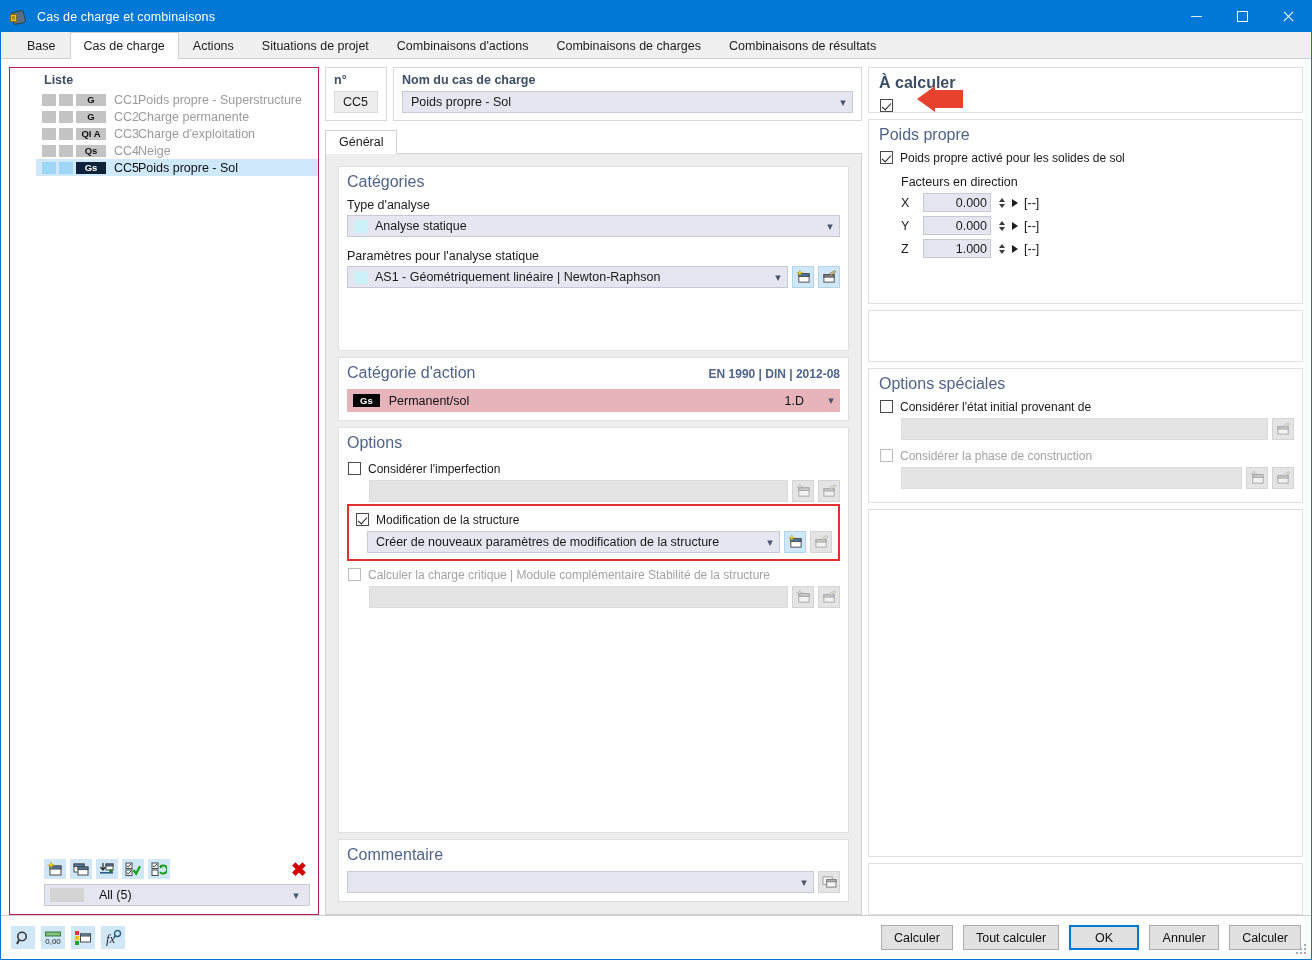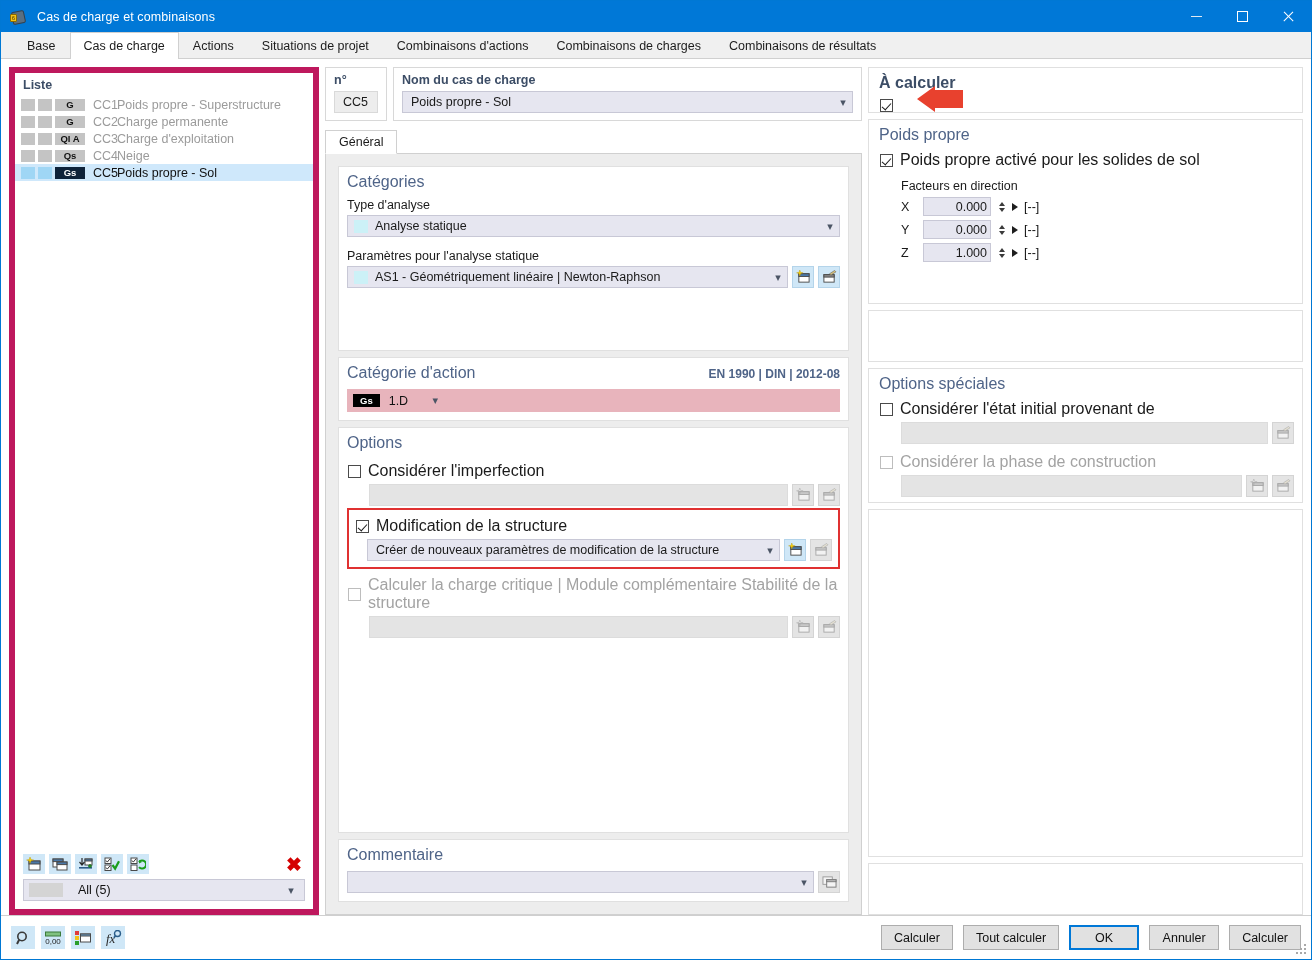--- a/index.html
+++ b/index.html
@@ -46,21 +46,21 @@
          border:1px solid transparent; border-bottom:none; }
   .tab.active { background:#ffffff; border-color:#d0d0d0; position:relative; top:1px;
                 height:27px; }
 
   
   .content { flex:1 1 auto; background:#ffffff; display:flex; padding:8px 8px 0 8px;
              gap:6px; min-height:0; }
 
   
   .leftpanel { width:310px; flex:0 0 310px; display:flex; flex-direction:column; }
-  .groupbox { border:6px solid #be185d; background:#fff; }
+  .groupbox { border:1px solid #be185d; background:#fff;padding-left:26px; }
   .list-box { flex:1 1 auto; display:flex; flex-direction:column; min-height:0; }
   .list-title { font-size:12.5px; font-weight:bold; color:#3c4d66; padding:5px 8px 4px 8px; }
   .list-rows { flex:1 1 auto; overflow:hidden; }
   .lrow { display:flex; align-items:center; height:17px; font-size:12.5px;
           padding-left:6px; color:#9b9b9b; }
   .lrow.sel { background:#cfe8fb; color:#111; }
   .chipA, .chipB { width:14px; height:12px; background:#c4c4c4; margin-right:3px; flex:0 0 14px; }
   .lrow.sel .chipA, .lrow.sel .chipB { background:#9fd6f5; }
   .chipC { min-width:30px; height:12px; background:#c4c4c4; color:#111; font-size:9.5px;
            display:flex; align-items:center; justify-content:center; margin-right:8px;
@@ -122,21 +122,21 @@
              display:flex; align-items:center; justify-content:center; }
   .iconbtn.dim { background:#e4e4e4; border:1px solid #d4d4d4; }
 
   .pinkrow { height:23px; background:#e8b4bc; display:flex; align-items:center;
              font-size:12.5px; color:#111; }
   .pinkrow .tag { background:#000; color:#fff; font-size:9.5px; font-weight:bold;
                   padding:1px 7px; margin:0 9px 0 6px; }
   .pinkrow .t { flex:1 1 auto; }
   .pinkrow .d { margin-right:18px; }
 
-  .cbline { display:flex; align-items:center; gap:7px; font-size:16px; margin:3px 0 4px 1px; }
+  .cbline { display:flex; align-items:flex-start; gap:7px; font-size:12px; margin:3px 0 4px 1px; }
   .cb { width:13px; height:13px; border:1px solid #4a4a4a; background:#fff; flex:0 0 13px;
         position:relative; }
   .cb.checked:after { content:""; position:absolute; left:3px; top:1px; width:4px; height:8px;
         border:solid #1a1a1a; border-width:0 1.6px 1.6px 0; transform:rotate(42deg); }
   .cb.dis { border-color:#bdbdbd; }
   .txt-dis { color:#a3a3a3; }
 
   .disabled-field { height:22px; background:#e4e4e4; border:1px solid #dcdcdc; flex:1 1 auto; }
 
   .redbox { border:2px solid #e03131; padding:4px 6px 6px 6px; margin:2px 0 4px 0;
@@ -372,20 +372,21 @@
           </div>
         </div>
 
         <div class="card">
           <div class="card-head">
             <div class="card-title">Catégorie d'action</div>
             <div class="norm">EN 1990 | DIN | 2012-08</div>
           </div>
           <div class="pinkrow">
             <div class="tag">Gs</div>
+            <div class="t">Permanent/sol</div>
             <div class="d">1.D</div>
             <div class="chev">▾</div>
           </div>
         </div>
 
         <div class="card" style="flex:1 1 auto; display:flex; flex-direction:column;">
           <div class="card-title">Options</div>
 
           <div class="cbline">
             <div class="cb"></div>

